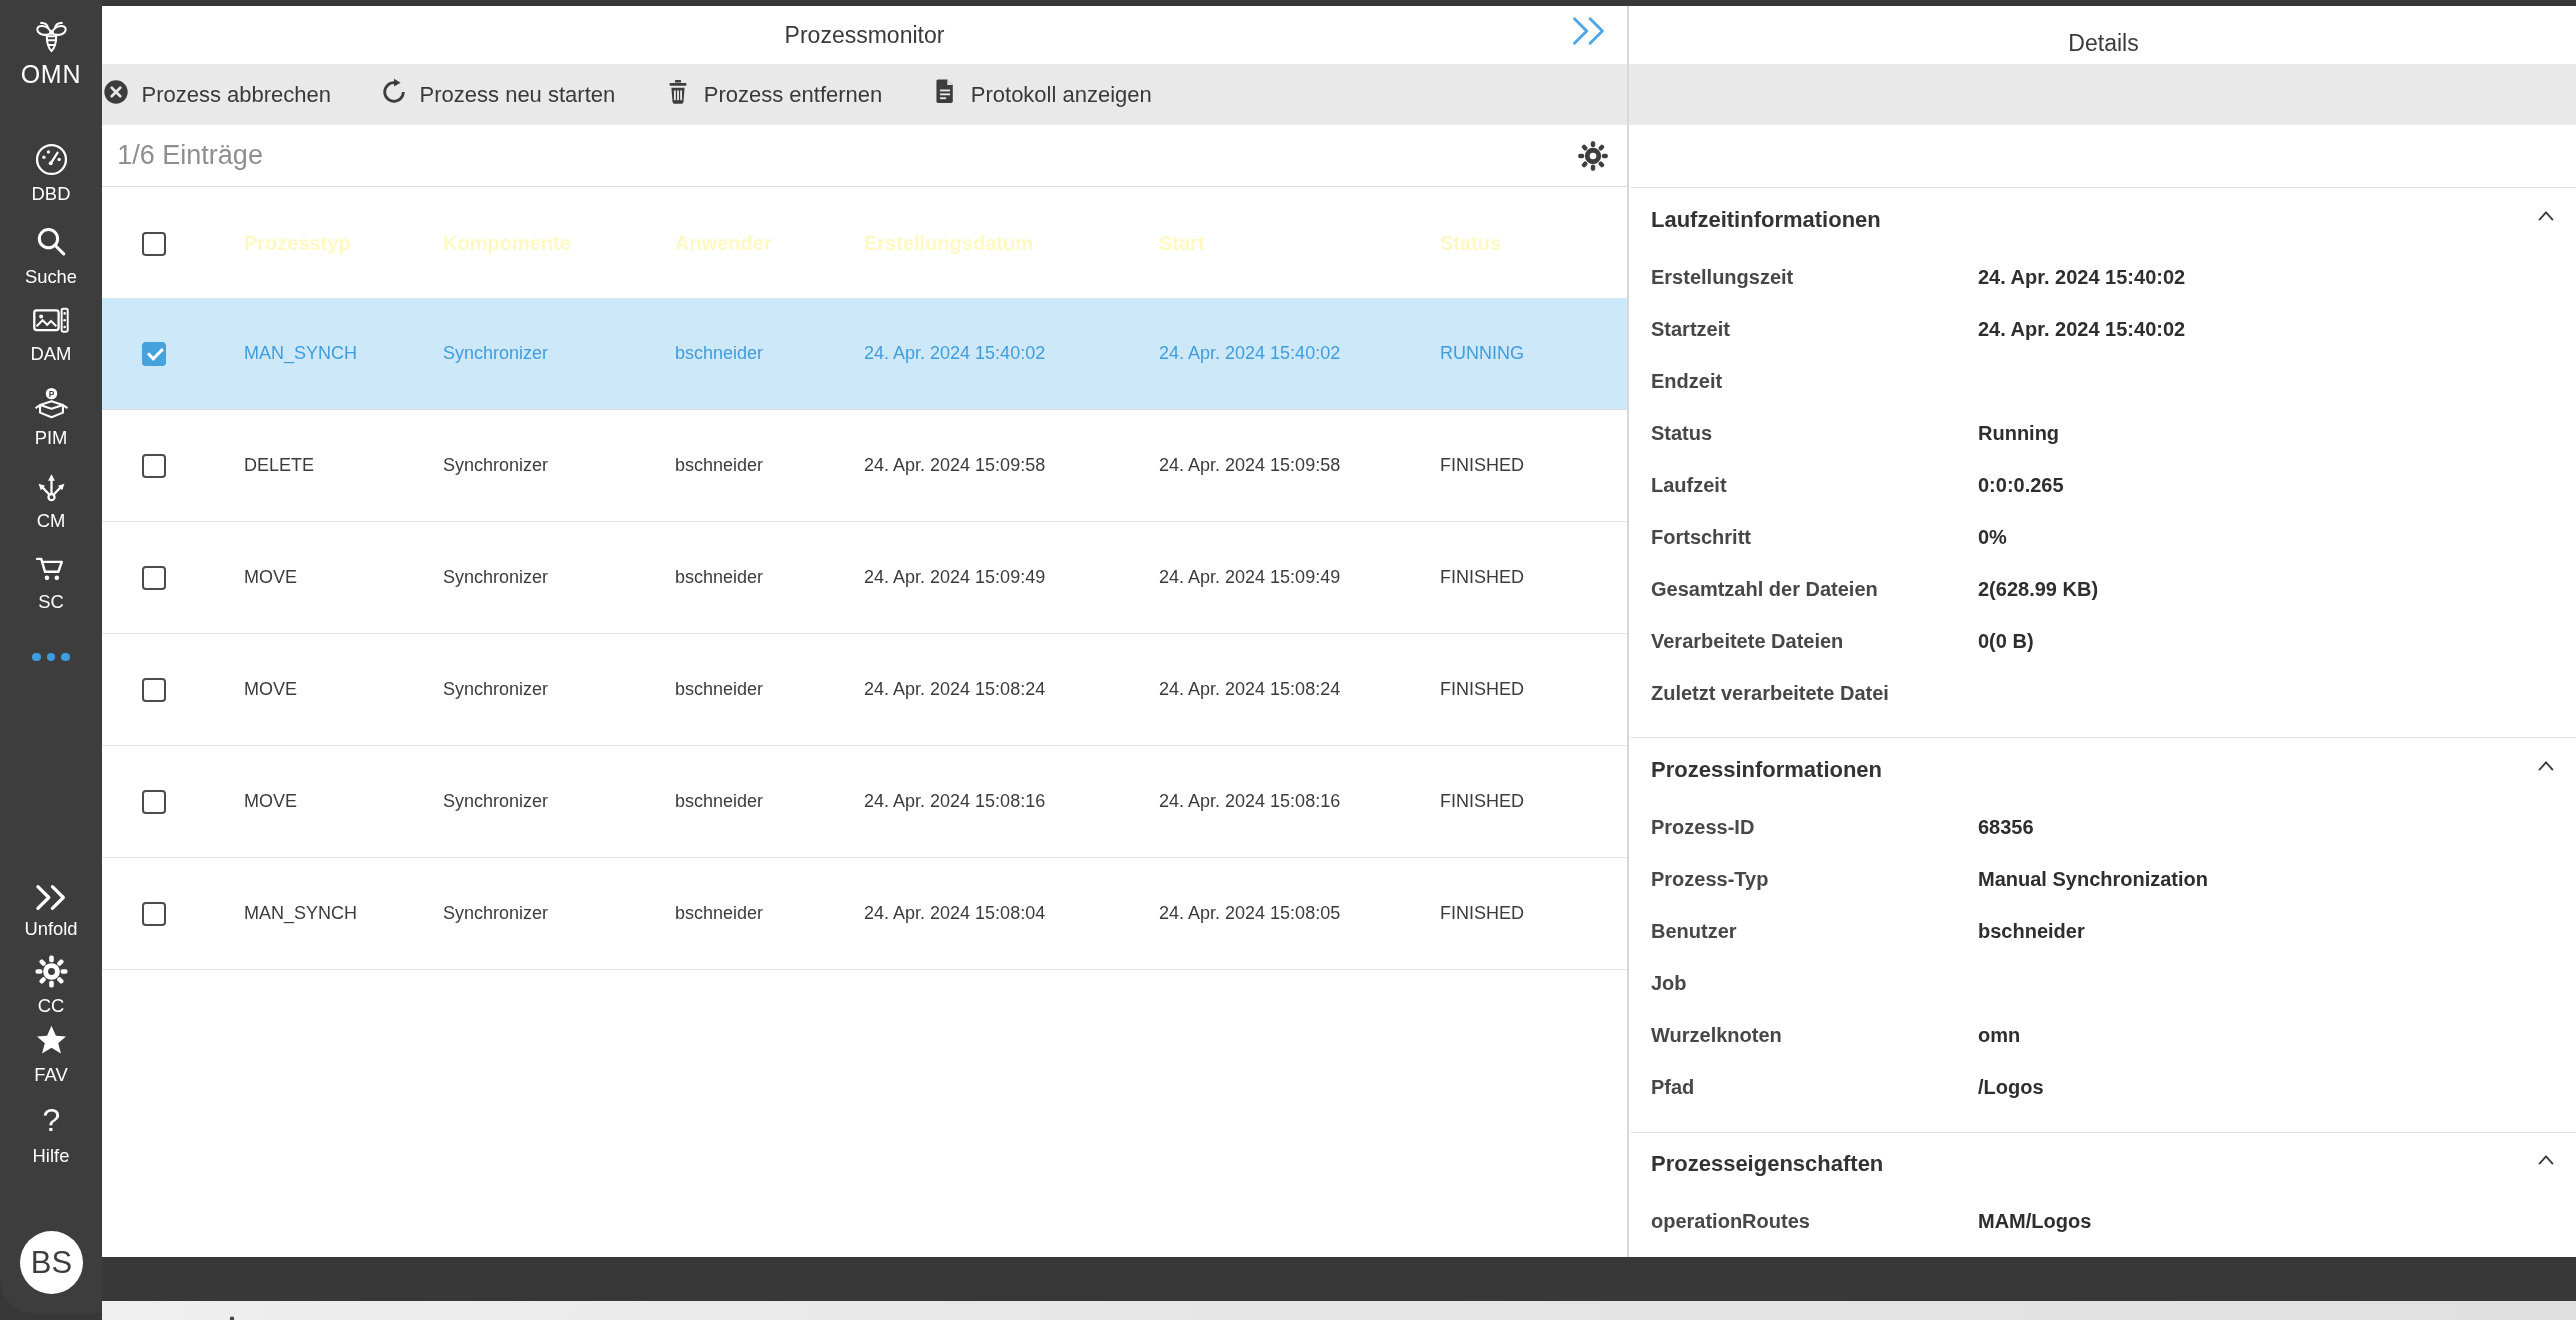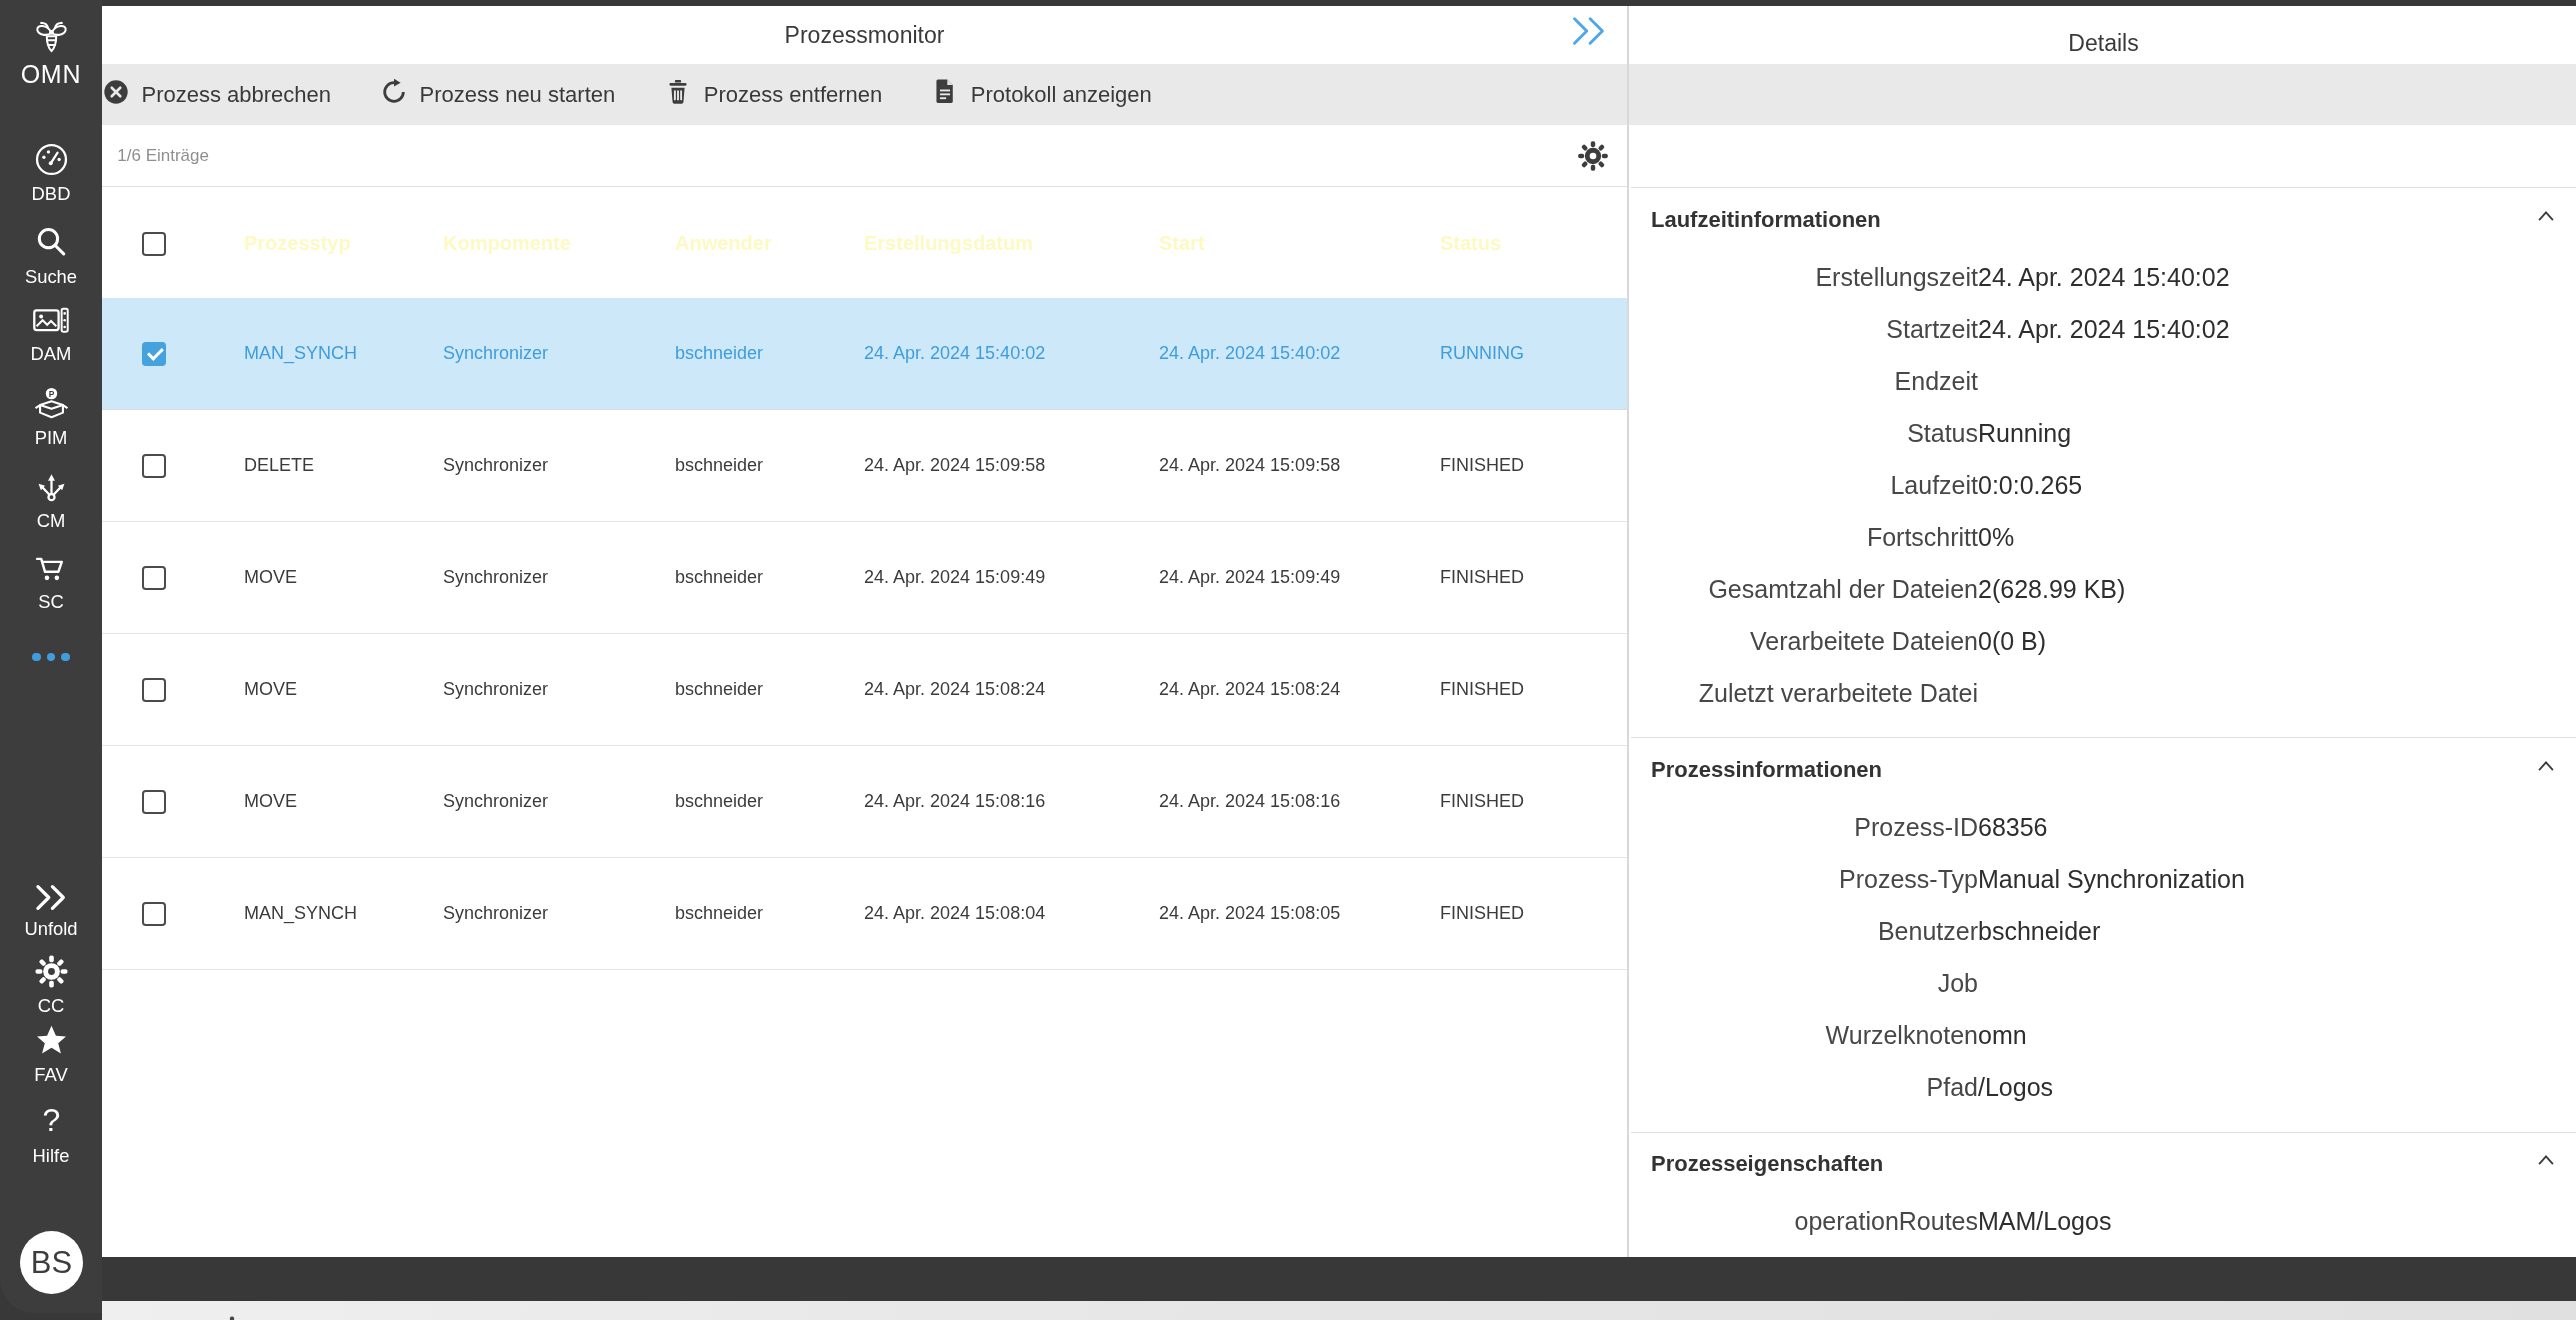--- a/index.html
+++ b/index.html
@@ -23,39 +23,39 @@
   .details-header{position:absolute;left:1631px;top:6.1px;width:945px;height:74px;display:flex;align-items:center;justify-content:center;z-index:2;}
   .panel-title{font-size:23px;color:#3a3a3a;}
   .collapse-btn{position:absolute;left:1569px;top:14px;width:40px;height:37px;display:flex;align-items:center;justify-content:center;z-index:3;}
 
   .toolbar-band{position:absolute;left:102px;top:64px;right:0;height:61px;background:#e9e9e9;z-index:2;}
   .toolbar{position:absolute;left:0;top:0;width:1525px;height:61px;display:flex;align-items:center;gap:49px;box-sizing:border-box;}
   .tbtn{display:flex;align-items:center;gap:11.5px;font-size:22px;color:#393939;}
 
   .entries-row{position:absolute;left:102px;top:125px;width:1525px;height:62px;border-bottom:1.5px solid #e0e0e0;
                display:flex;align-items:center;padding-left:15.3px;box-sizing:border-box;z-index:2;}
-  .entries-count{font-size:17px;color:#8f8f8f;margin-left:0;}
+  .entries-count{font-size:27px;color:#8f8f8f;margin-left:0;}
   .gear-btn{margin-left:auto;margin-right:17px;width:34px;height:34px;}
 
   
   .table{position:absolute;left:102px;top:189px;width:1525px;z-index:2;}
   .thead,.trow{display:grid;grid-template-columns:102px 199px 232px 189px 295px 281px 1fr;padding-left:40px;align-items:center;box-sizing:border-box;}
   .thead{height:109px;font-weight:bold;font-size:20px;color:#fef9c3;}
   .trow{height:112px;font-size:18px;color:#3b3b3b;border-bottom:1.5px solid #e5e5e5;background:#fff;}
   .trow.selected{background:#cde8f9;color:#3f9ddd;border-bottom-color:#dcdcdc;}
   .checkbox{width:24px;height:24px;border:2.3px solid #4b4b4b;border-radius:3.8px;background:#fff;box-sizing:border-box;display:block;}
   .checkbox.checked{background:#45a2dd;border-color:#45a2dd;}
   .checkbox.checked::after{content:"";display:block;width:11.5px;height:6.1px;border-left:3.1px solid #fff;border-bottom:3.1px solid #fff;transform:rotate(-45deg);margin:4.6px 0 0 3.8px;}
 
   
   .details-content{position:absolute;left:1631px;top:125px;width:945px;padding-top:62px;box-sizing:border-box;z-index:2;}
   .section{padding-bottom:18.4px;}
   .section-header{height:63px;border-top:1.5px solid #e0e0e0;display:flex;align-items:center;justify-content:space-between;
                   padding:0 20px;font-weight:bold;font-size:22px;color:#333;}
-  .d-row{height:52px;display:flex;align-items:center;font-size:25px;font-weight:normal;text-align:right;}
+  .d-row{height:52px;display:flex;align-items:center;font-size:20px;font-weight:bold;}
   .d-label{width:347px;padding-left:20px;box-sizing:border-box;color:#474747;flex-shrink:0;}
   .d-value{color:#2e2e2e;}
 
   
   .footer{position:absolute;left:102px;top:1257px;right:0;height:63px;background:linear-gradient(100deg,#efefef 0%,#e6e6e6 45%,#e0e0e0 100%);
           display:flex;align-items:center;padding-left:114px;gap:23px;box-sizing:border-box;z-index:2;margin-top:44px;}
   .crumb{font-size:22px;}
   .crumb.dim{color:#9b9b9b;}
   .crumb.active{color:#3f9ddd;}
 </style>

